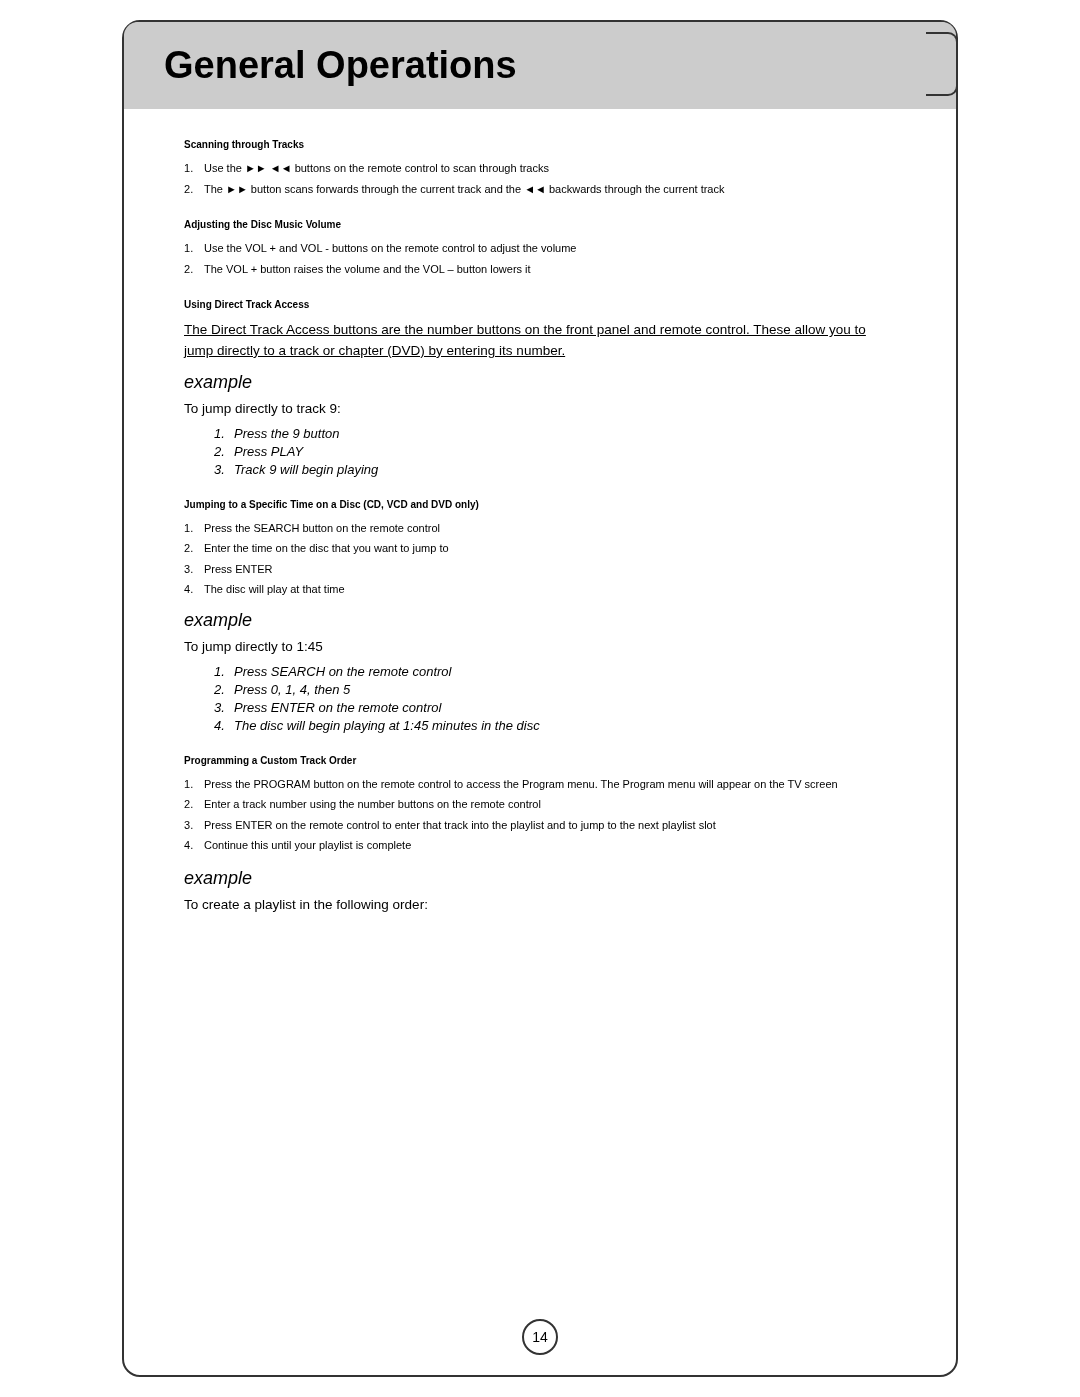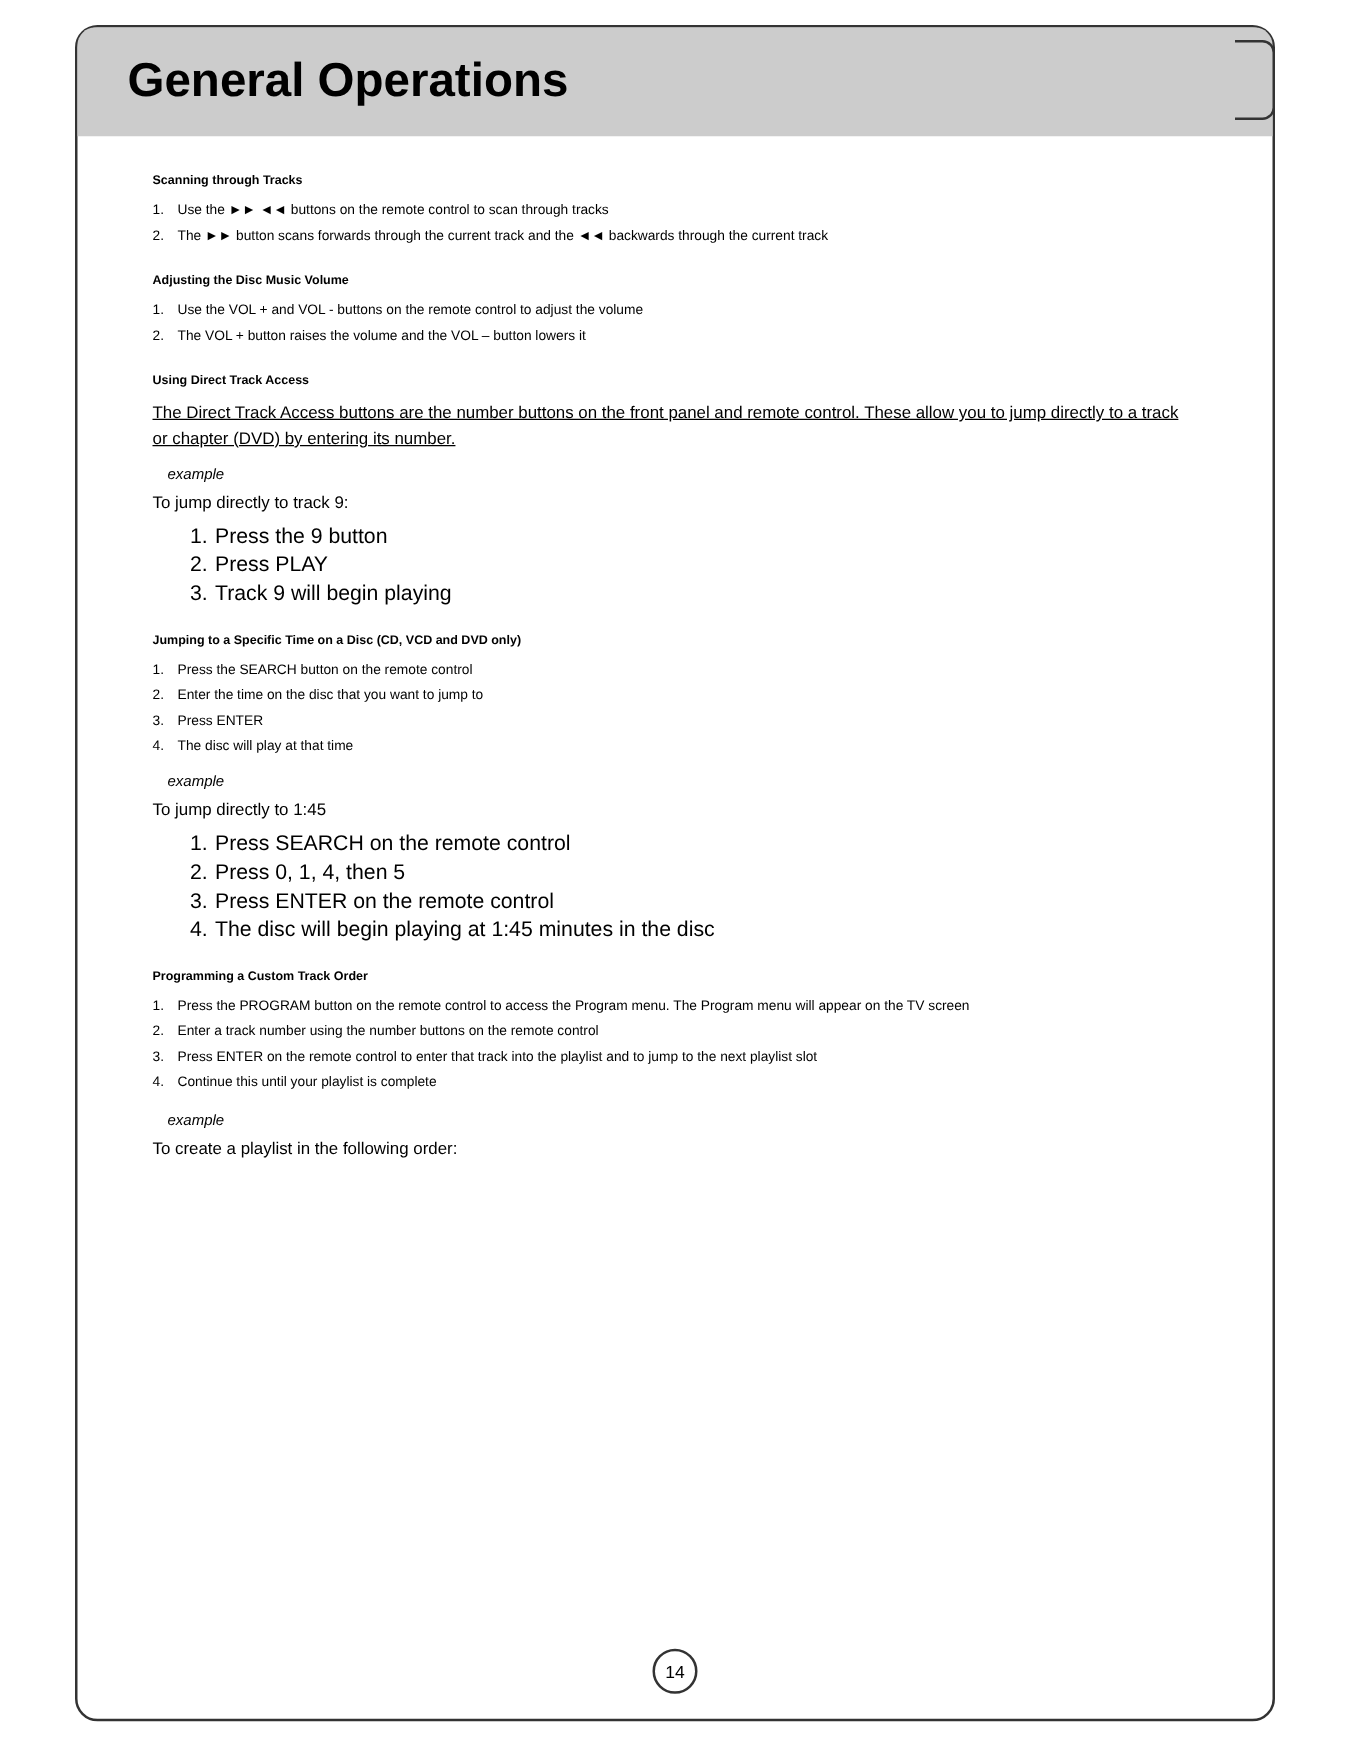--- a/index.html
+++ b/index.html
@@ -15,21 +15,21 @@
       color: #000000;
       width: 1080px;
       min-height: 1397px;
       display: flex;
       justify-content: center;
       align-items: flex-start;
       padding: 20px;
     }
 
     .page-container {
-      width: 960px;
+      width: 836px;
       min-height: 1357px;
       border: 2px solid #333333;
       border-radius: 18px;
       padding: 0 0 60px 0;
       position: relative;
       background: #ffffff;
     }
 
     .header-section {
       background: #cccccc;
@@ -108,33 +108,34 @@
       padding: 0;
       margin: 10px 0 10px 30px;
       counter-reset: sub-counter;
     }
 
     .sub-list li {
       counter-increment: sub-counter;
       padding-left: 20px;
       position: relative;
       margin-bottom: 3px;
-      font-size: 17px;
+      font-size: 13px;
+      font-style: italic;
     }
 
     .sub-list li::before {
       content: counter(sub-counter) ".";
       position: absolute;
       left: 0;
     }
 
     .example-label {
       font-style: italic;
-      font-size: 12px;
-      margin: 10px 0 8px 12px;
+      font-size: 18px;
+      margin: 10px 0 8px 0;
     }
 
     .example-text {
       font-size: 13.5px;
       margin-bottom: 8px;
     }
 
     .body-text {
       font-size: 13.5px;
       line-height: 1.55;

